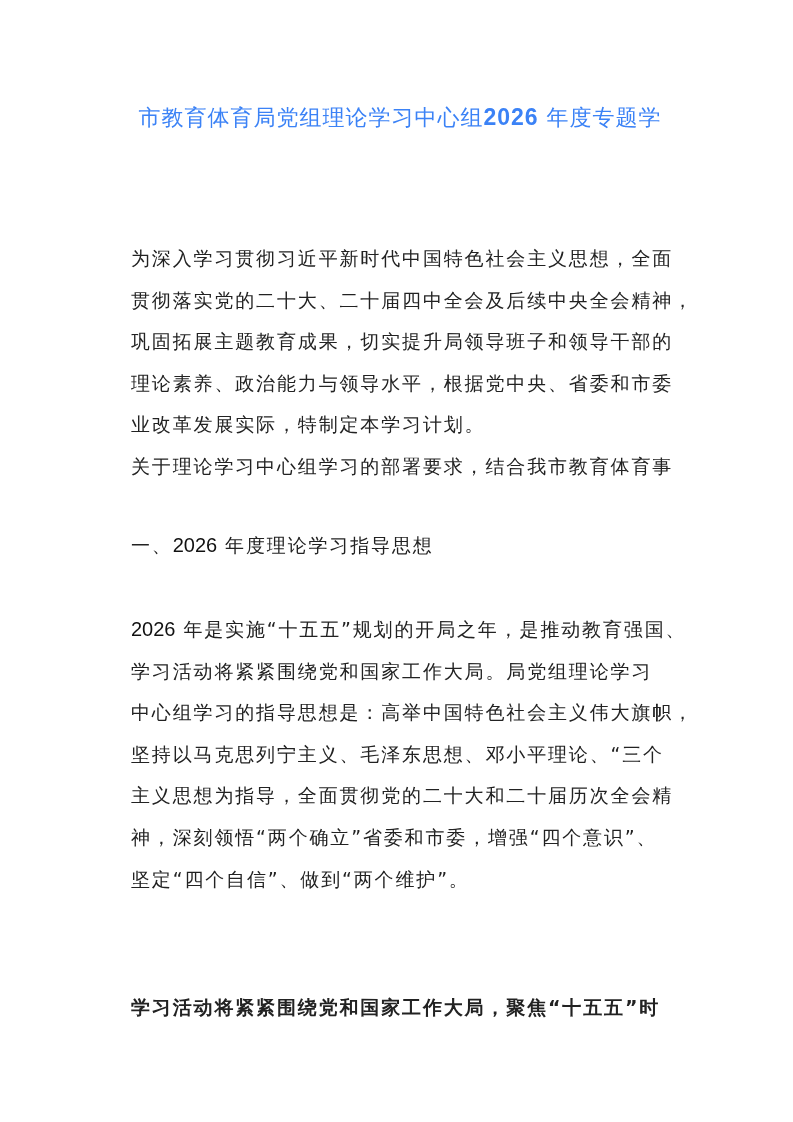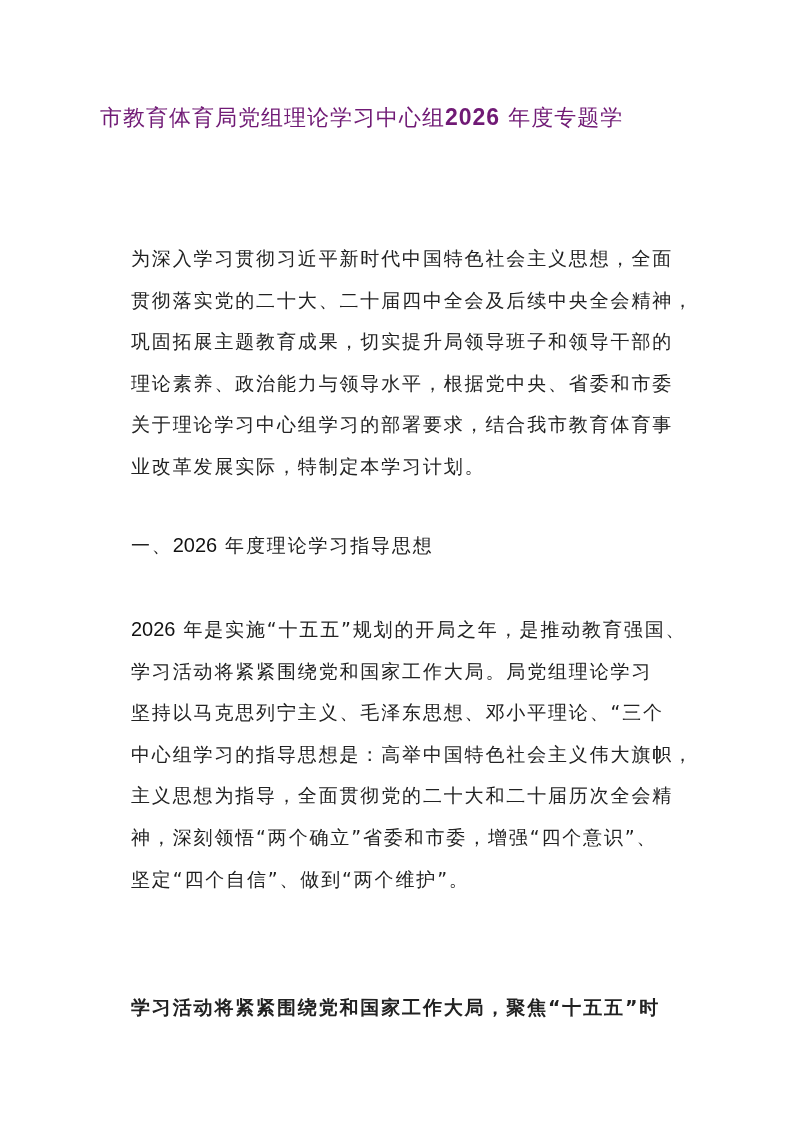--- a/index.html
+++ b/index.html
@@ -19,24 +19,24 @@
       position: absolute;
       left: 0; top: 0;
       width: 793px;
       height: 1122px;
       background: #ffffff;
     }
     .title {
       position: absolute;
       left: 100px;
       width: 600px;
-      text-align: left;
+      text-align: center;
       font-size: 22px;
       line-height: 43px;
-      color: #701a75;
+      color: #3b82f6;
       top: 96px;
       letter-spacing: 1px;
     }
     .title .num { font-weight: bold; font-family: "Liberation Sans", sans-serif; font-size: 23px; }
     .para {
       position: absolute;
       left: 119px;
       width: 565px;
       font-size: 19px;
       line-height: 41.6px;
@@ -59,33 +59,33 @@
 
   <div class="title">
     <div><span>市教育体育局党组理论学习中心组</span><span class="num">2026</span> <span>年度专题学</span></div>
   </div>
 
   <div class="para" id="p1">
     <div>为深入学习贯彻习近平新时代中国特色社会主义思想，全面</div>
     <div>贯彻落实党的二十大、二十届四中全会及后续中央全会精神，</div>
     <div>巩固拓展主题教育成果，切实提升局领导班子和领导干部的</div>
     <div>理论素养、政治能力与领导水平，根据党中央、省委和市委</div>
+    <div>业改革发展实际，特制定本学习计划。</div>
     <div>关于理论学习中心组学习的部署要求，结合我市教育体育事</div>
-    <div>业改革发展实际，特制定本学习计划。</div>
   </div>
 
   <div class="para" id="h1">
     <span>一、</span><span class="num">2026</span> <span>年度理论学习指导思想</span>
   </div>
 
   <div class="para" id="p2">
     <div><span class="num">2026</span> <span>年是实施“十五五”规划的开局之年，是推动教育强国、</span></div>
     <div>学习活动将紧紧围绕党和国家工作大局。局党组理论学习</div>
+    <div>中心组学习的指导思想是：高举中国特色社会主义伟大旗帜，</div>
     <div>坚持以马克思列宁主义、毛泽东思想、邓小平理论、“三个</div>
-    <div>中心组学习的指导思想是：高举中国特色社会主义伟大旗帜，</div>
     <div>主义思想为指导，全面贯彻党的二十大和二十届历次全会精</div>
     <div>神，深刻领悟“两个确立”省委和市委，增强“四个意识”、</div>
     <div>坚定“四个自信”、做到“两个维护”。</div>
   </div>
 
   <div class="para" id="p3">
     <div>学习活动将紧紧围绕党和国家工作大局，聚焦“十五五”时</div>
   </div>
 
 </div>

